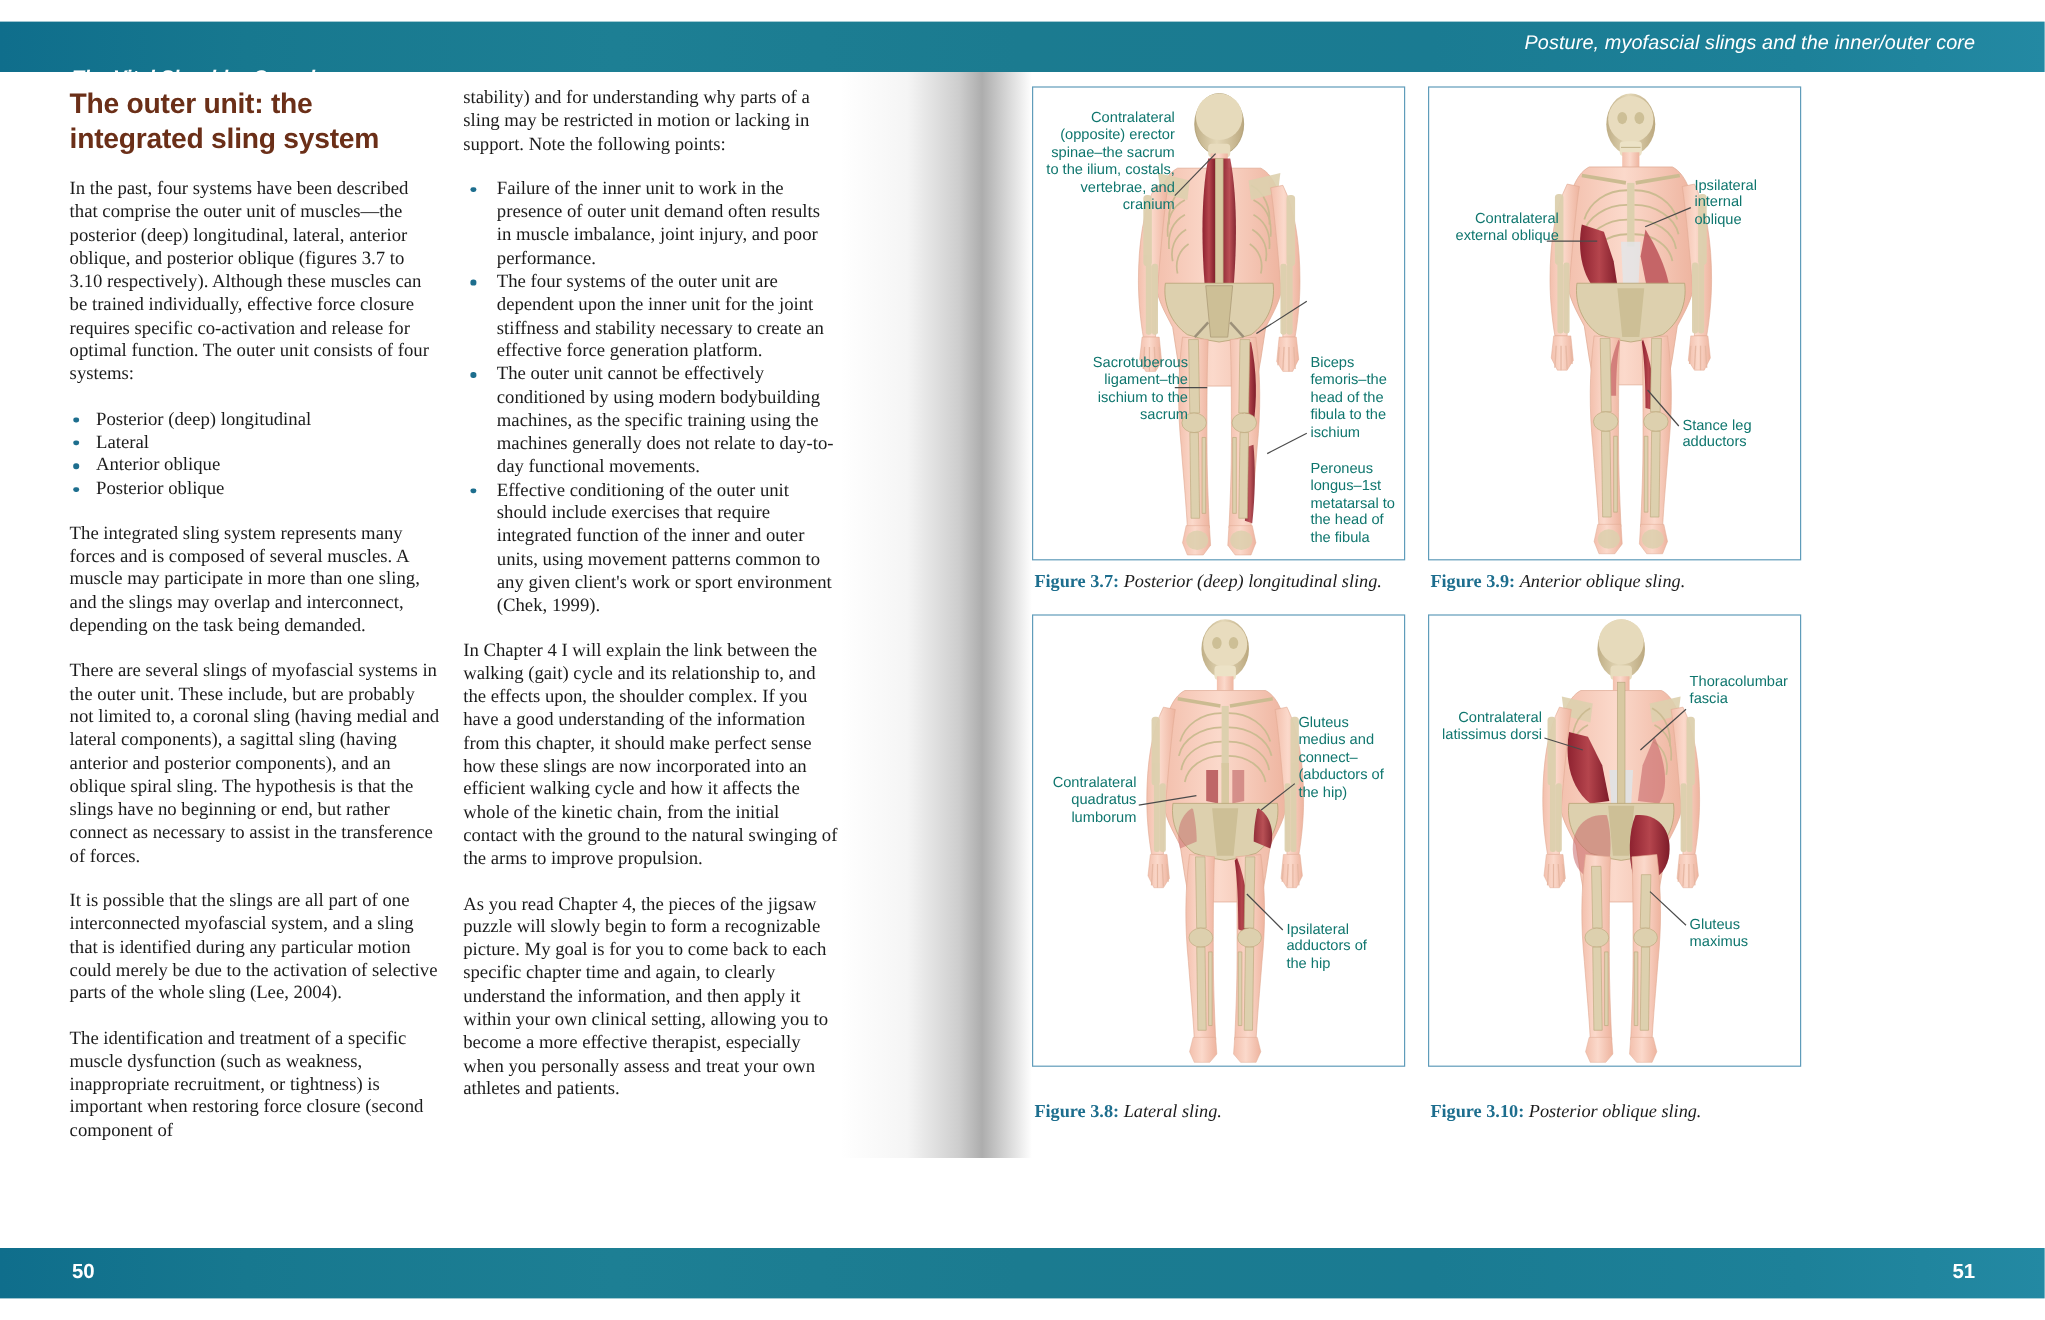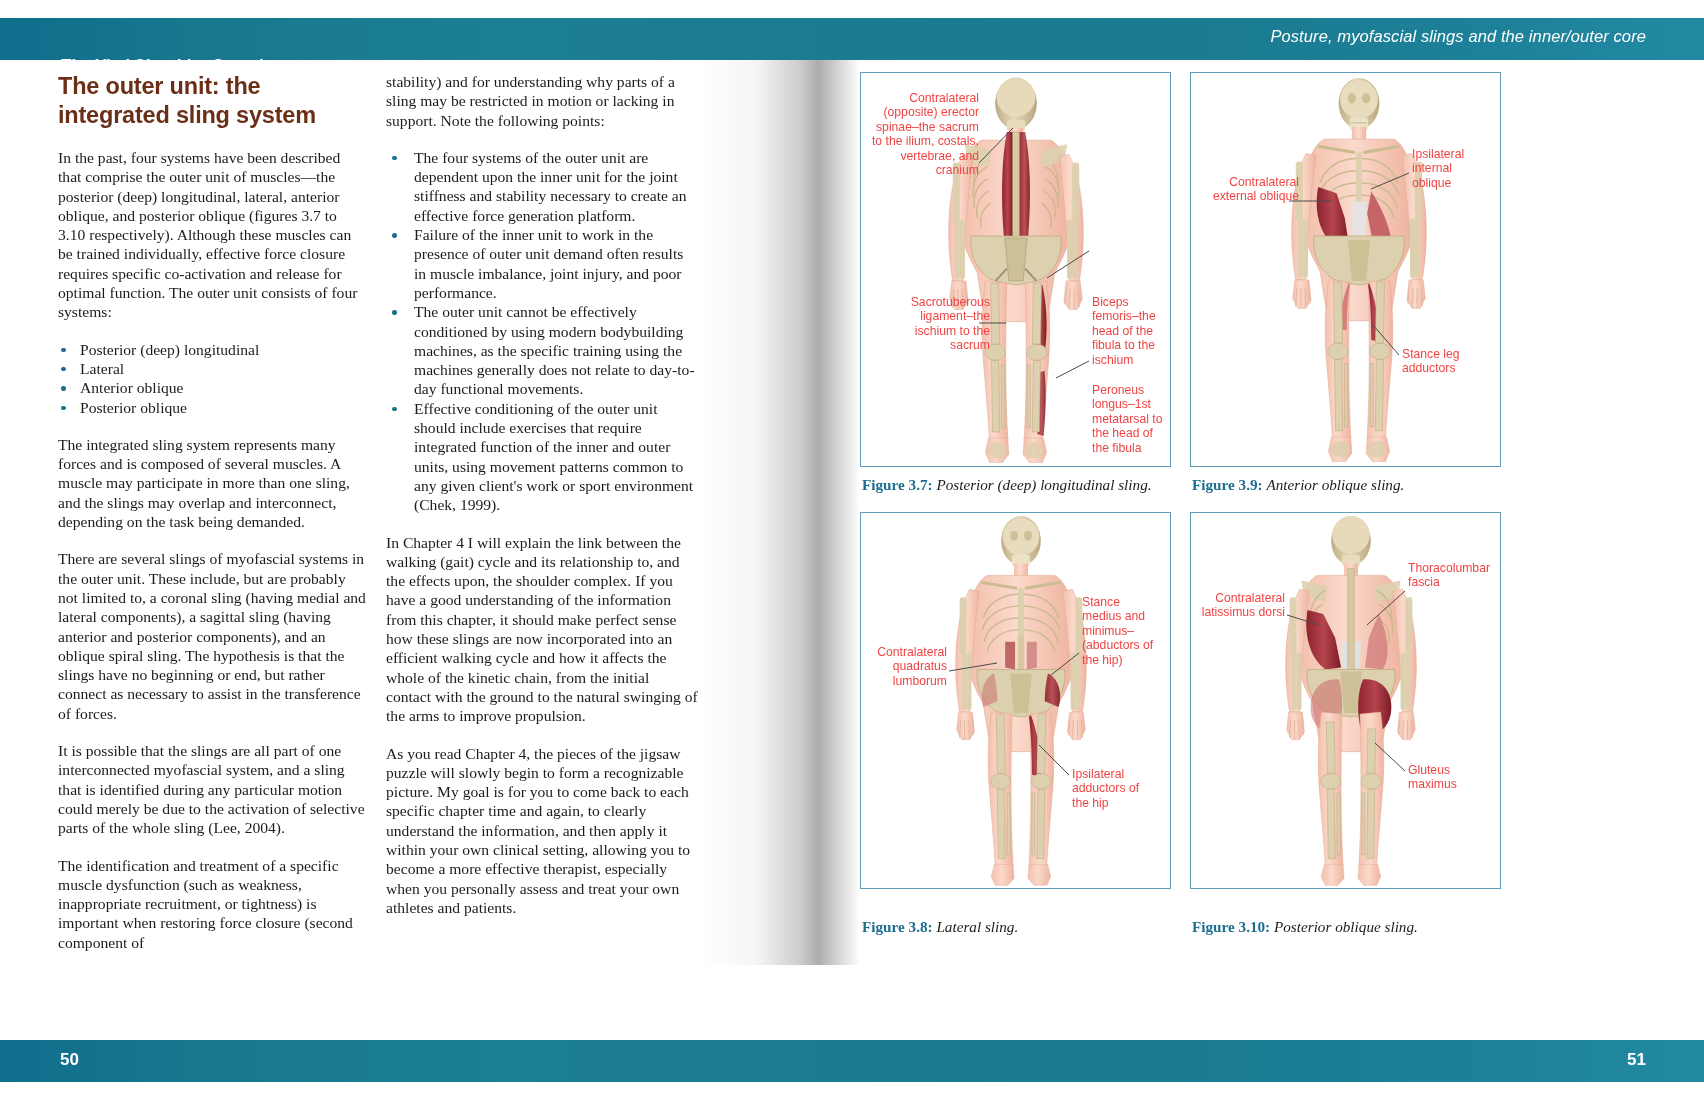--- a/index.html
+++ b/index.html
@@ -171,21 +171,21 @@
   .cap-tr { left: 332px; top: 404px; }
   .cap-bl { left: 2px;   top: 846px; }
   .cap-br { left: 332px; top: 846px; }
 
   
   .fig-label {
     position: absolute;
     font-family: "Liberation Sans", sans-serif;
     font-size: 12.2px;
     line-height: 14.4px;
-    color: #ef4444;
+    color: #0f766e;
   }
   .lab-r { text-align: right; }
   .lab-l { text-align: left; }
 
   
   .body-svg { position: absolute; left: 0; top: 0; }
 </style>
 </head>
 <body>
 
@@ -208,22 +208,22 @@
     </ul>
     <p class="para">The integrated sling system represents many forces and is composed of several muscles. A muscle may participate in more than one sling, and the slings may overlap and interconnect, depending on the task being demanded.</p>
     <p class="para">There are several slings of myofascial systems in the outer unit. These include, but are probably not limited to, a coronal sling (having medial and lateral components), a sagittal sling (having anterior and posterior components), and an oblique spiral sling. The hypothesis is that the slings have no beginning or end, but rather connect as necessary to assist in the transference of forces.</p>
     <p class="para">It is possible that the slings are all part of one interconnected myofascial system, and a sling that is identified during any particular motion could merely be due to the activation of selective parts of the whole sling (Lee, 2004).</p>
     <p class="para tight">The identification and treatment of a specific muscle dysfunction (such as weakness, inappropriate recruitment, or tightness) is important when restoring force closure (second component of</p>
   </div>
 
   <div class="col col-2">
     <p class="para">stability) and for understanding why parts of a sling may be restricted in motion or lacking in support. Note the following points:</p>
     <ul class="bullets wide spaced">
+      <li>Failure of the inner unit to work in the presence of outer unit demand often results in muscle imbalance, joint injury, and poor performance.</li>
       <li>The four systems of the outer unit are dependent upon the inner unit for the joint stiffness and stability necessary to create an effective force generation platform.</li>
-      <li>Failure of the inner unit to work in the presence of outer unit demand often results in muscle imbalance, joint injury, and poor performance.</li>
       <li>The outer unit cannot be effectively conditioned by using modern bodybuilding machines, as the specific training using the machines generally does not relate to day-to-day functional movements.</li>
       <li>Effective conditioning of the outer unit should include exercises that require integrated function of the inner and outer units, using movement patterns common to any given client's work or sport environment (Chek, 1999).</li>
     </ul>
     <p class="para">In Chapter 4 I will explain the link between the walking (gait) cycle and its relationship to, and the effects upon, the shoulder complex. If you have a good understanding of the information from this chapter, it should make perfect sense how these slings are now incorporated into an efficient walking cycle and how it affects the whole of the kinetic chain, from the initial contact with the ground to the natural swinging of the arms to improve propulsion.</p>
     <p class="para tight">As you read Chapter 4, the pieces of the jigsaw puzzle will slowly begin to form a recognizable picture. My goal is for you to come back to each specific chapter time and again, to clearly understand the information, and then apply it within your own clinical setting, allowing you to become a more effective therapist, especially when you personally assess and treat your own athletes and patients.</p>
   </div>
 
   <div class="gutter"></div>
 
   <div class="figure-area">
@@ -569,21 +569,21 @@
 
       <svg width="311" height="377" style="position:absolute;left:0;top:0;">
         <g stroke="#4a4a4a" stroke-width="1" fill="none">
           <line x1="88" y1="158" x2="136" y2="150"></line>
           <line x1="218" y1="140" x2="190" y2="162"></line>
           <line x1="208" y1="262" x2="178" y2="232"></line>
         </g>
       </svg>
 
       <div class="fig-label lab-r" style="left:6px; top:132px; width:80px;">Contralateral quadratus lumborum</div>
-      <div class="fig-label lab-l" style="left:221px; top:82px; width:80px;">Stance medius and minimus–(abductors of the hip)</div>
+      <div class="fig-label lab-l" style="left:221px; top:82px; width:80px;">Gluteus medius and connect–(abductors of the hip)</div>
       <div class="fig-label lab-l" style="left:211px; top:254px; width:74px;">Ipsilateral adductors of the hip</div>
     </div>
     <div class="caption cap-bl">
       <span class="fignum">Figure 3.8:</span>
       <span class="figtext">Lateral sling.</span>
     </div>
 
     <div class="fig fig-br">
       <svg class="body-svg" width="311" height="377" viewBox="0 0 311 377">
         <g transform="translate(160,6) scale(0.99)">

